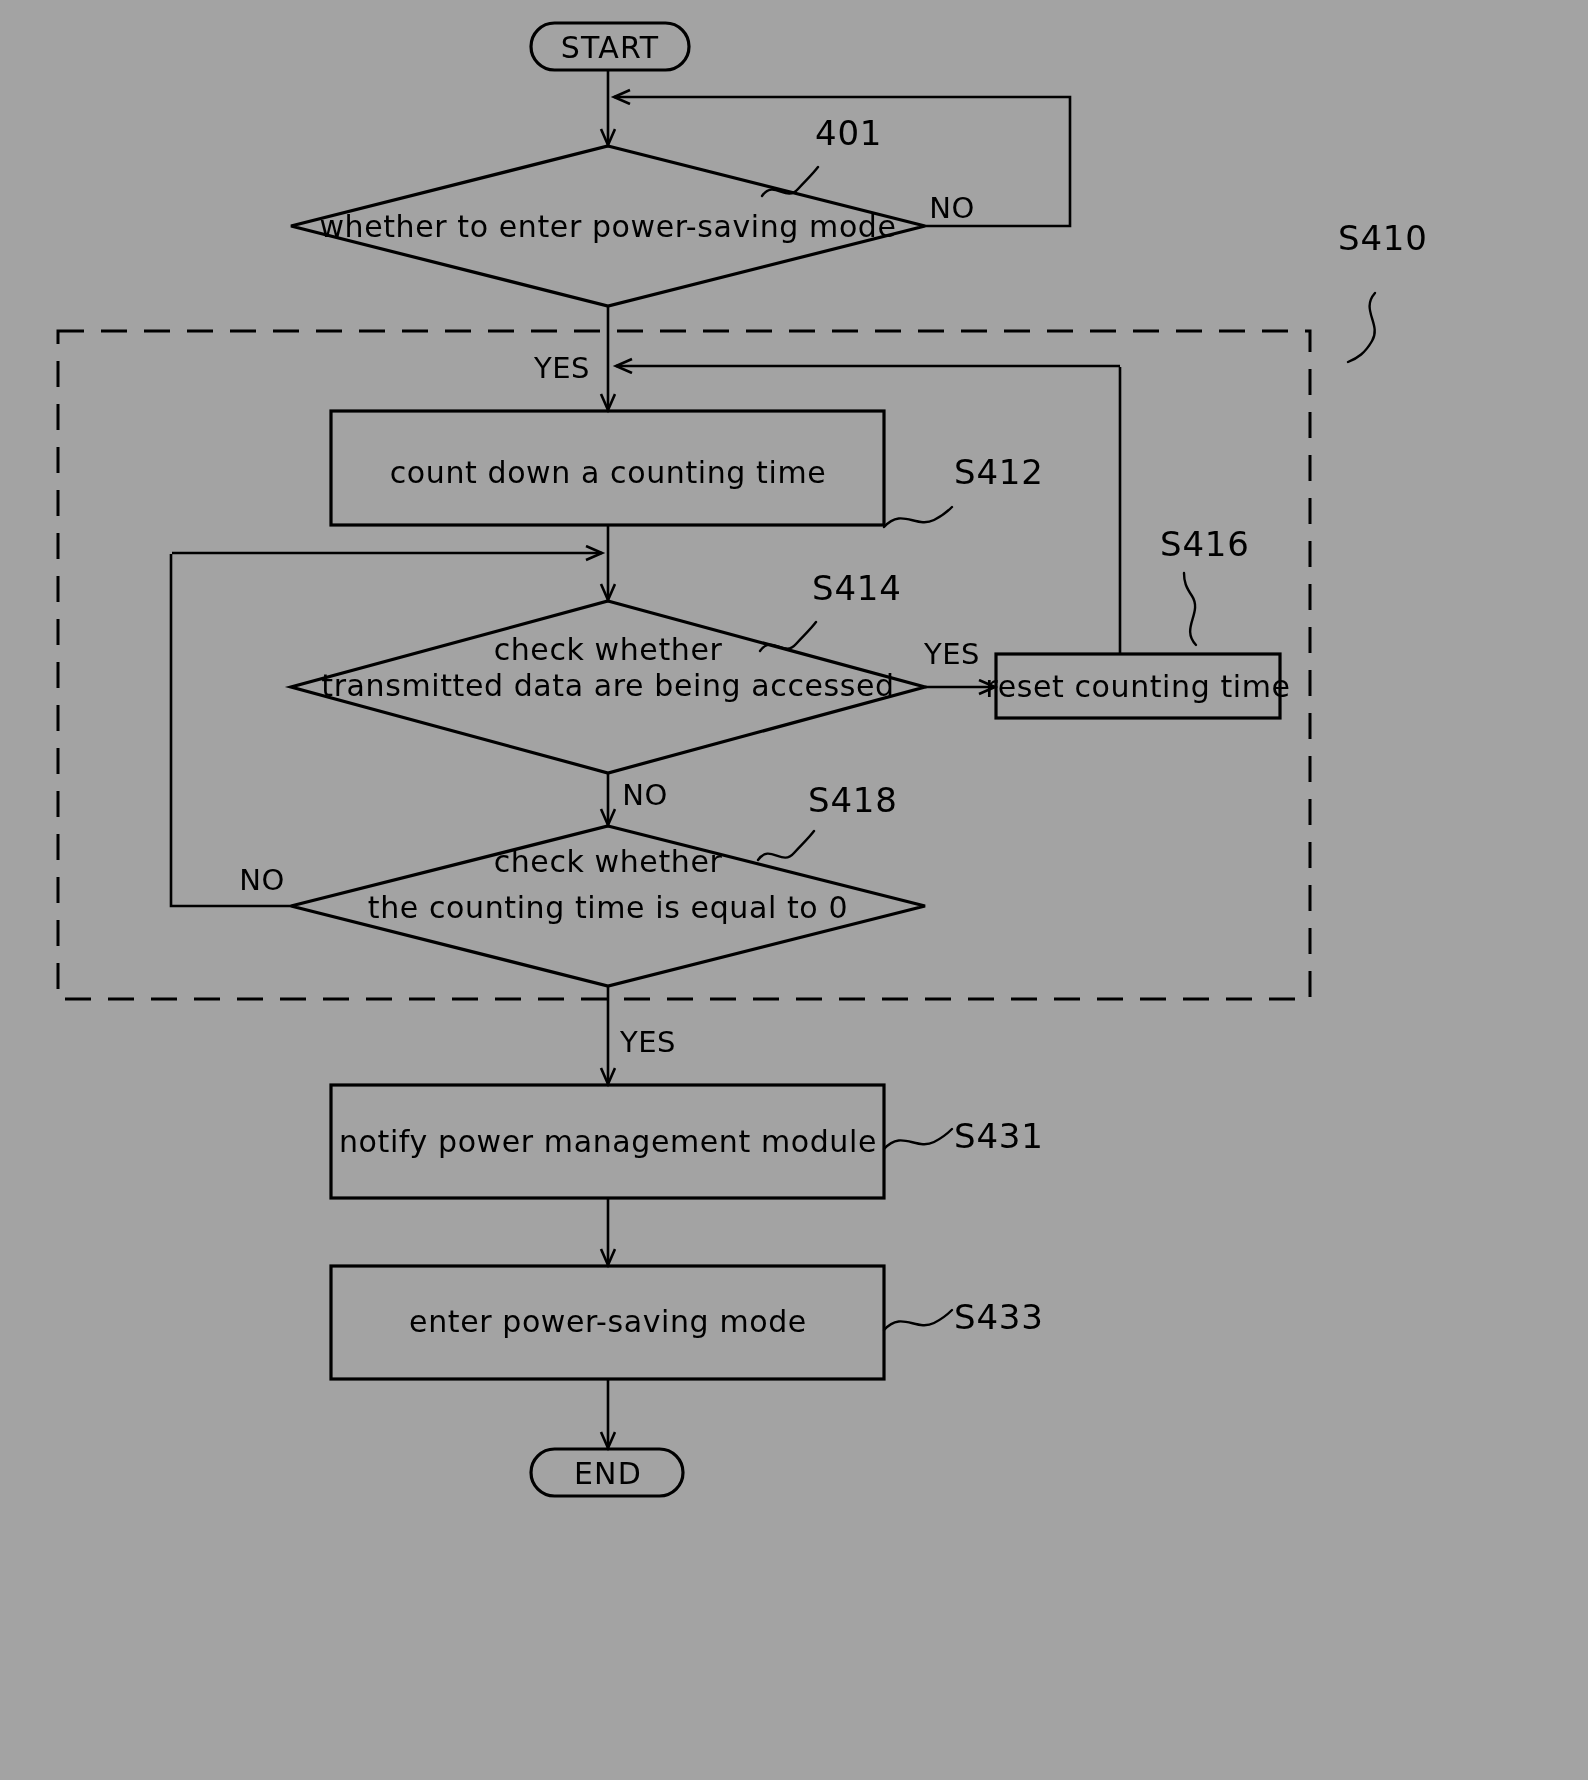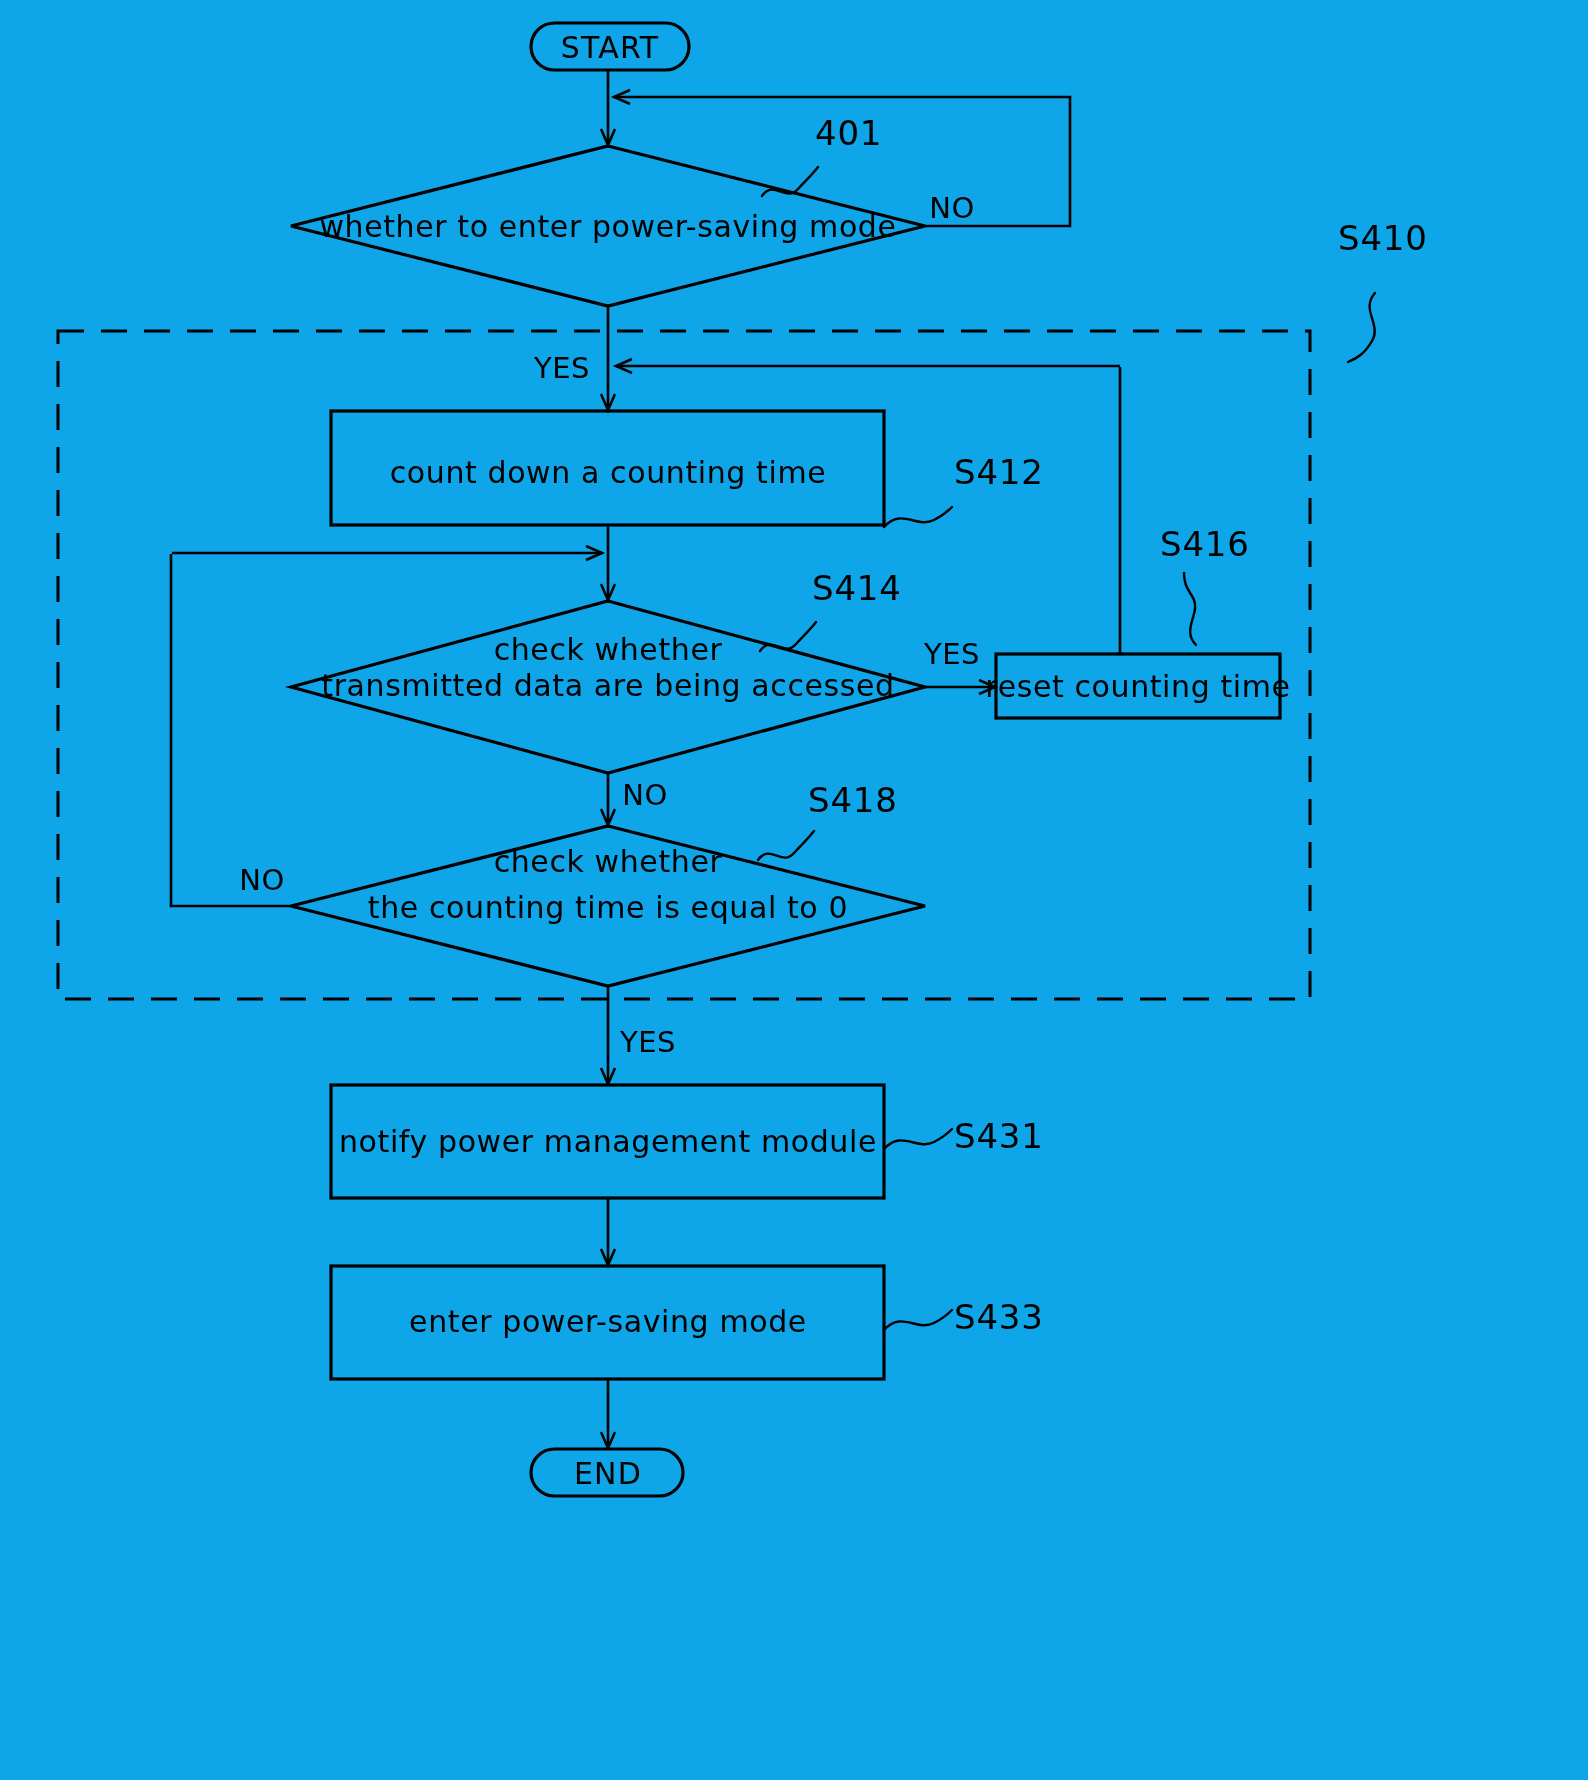--- a/index.html
+++ b/index.html
@@ -10,21 +10,21 @@
   body {
     width: 1588px;
     height: 1780px;
     font-family: "DejaVu Sans", sans-serif;
     overflow: hidden;
   }
   #figure-root {
     position: relative;
     width: 1588px;
     height: 1780px;
-    background: #0ea5e9;
+    background: #a3a3a3;
   }
   svg#flowchart {
     display: block;
     width: 1588px;
     height: 1780px;
   }
   .shape {
     fill: none;
     stroke: #000000;
     stroke-width: 3.2;

